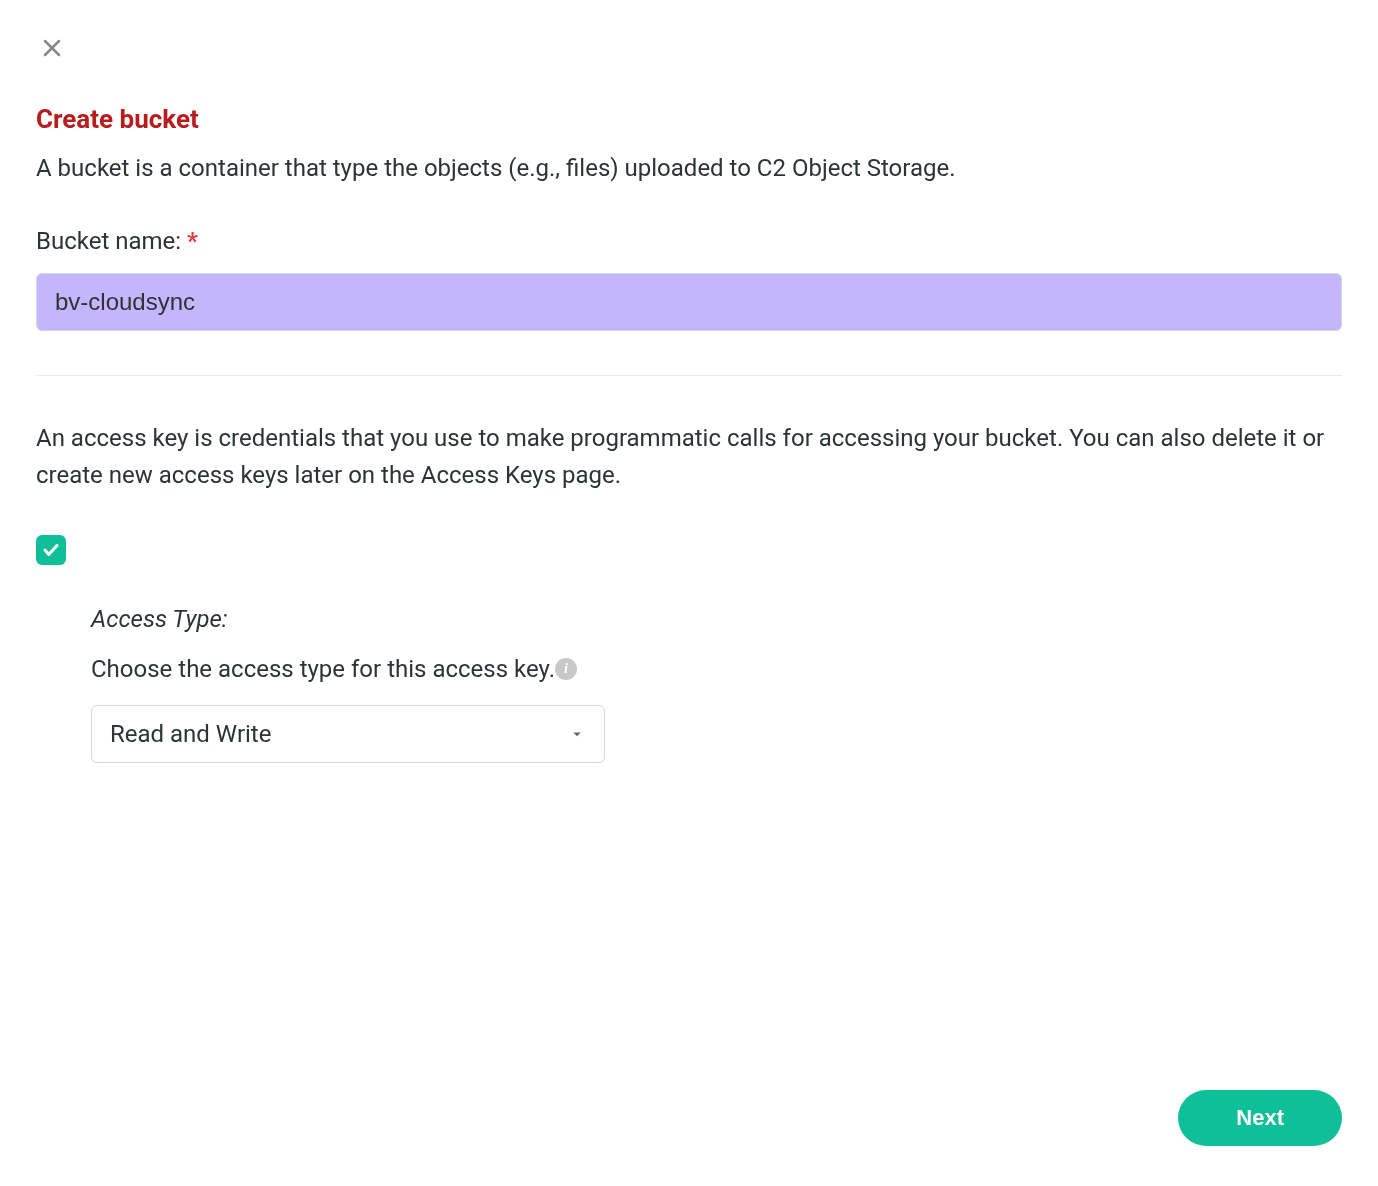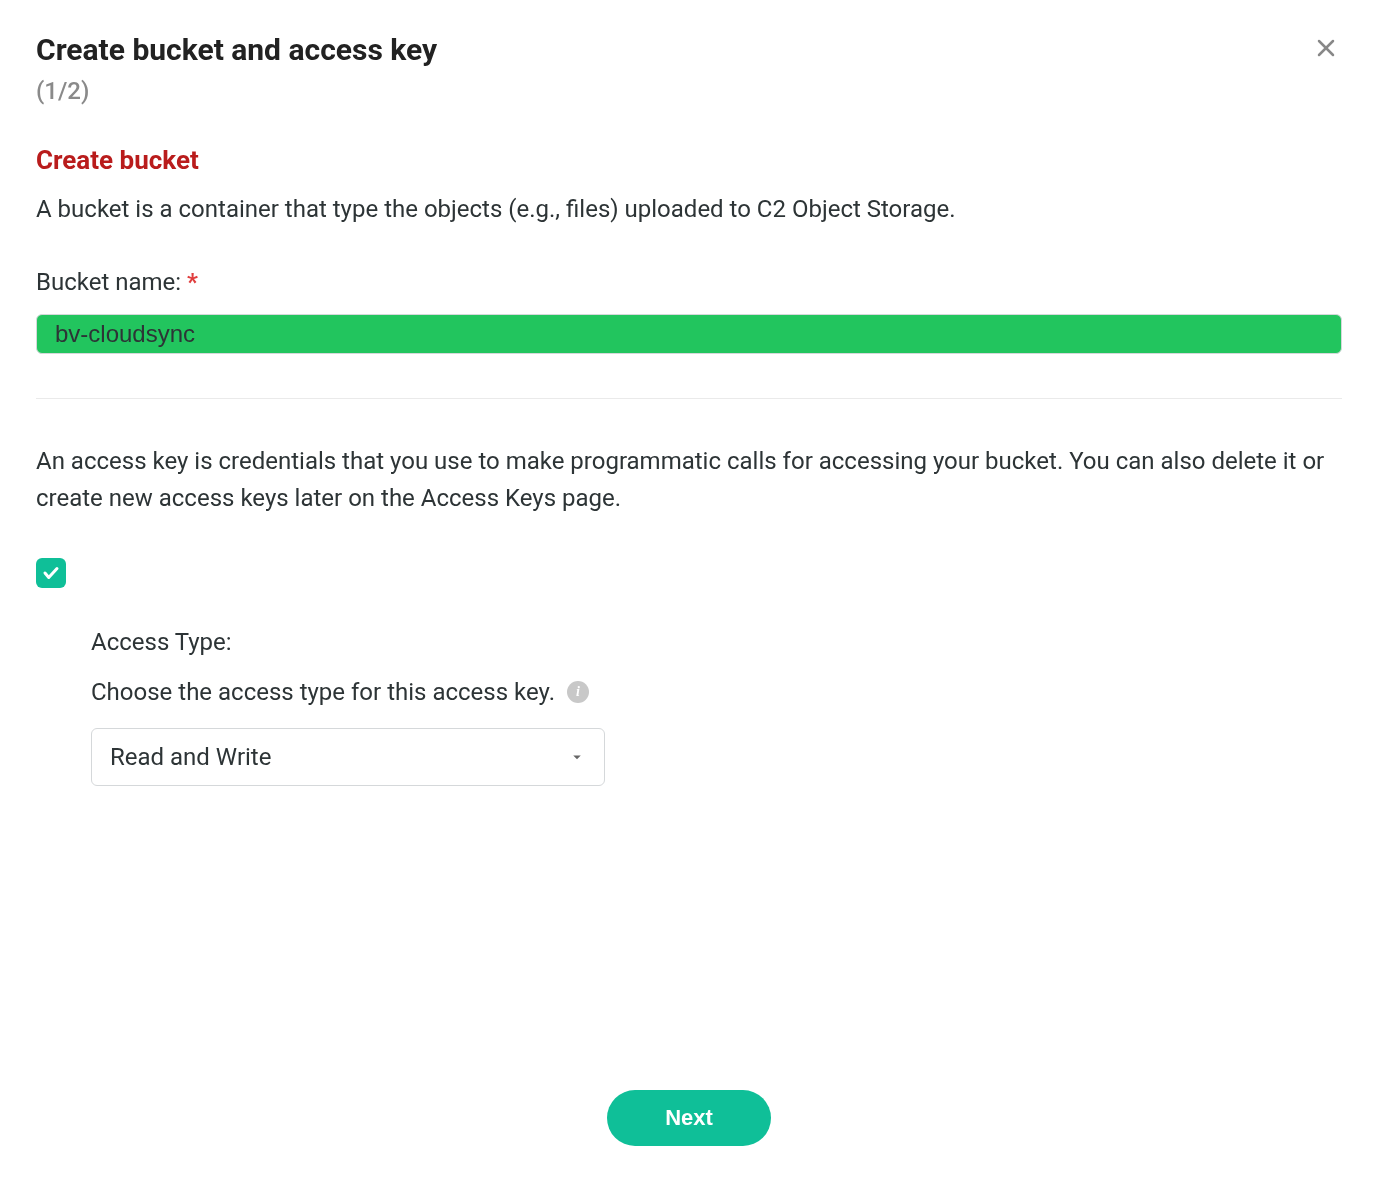--- a/index.html
+++ b/index.html
@@ -79,26 +79,26 @@
       color: #2d3436;
       margin-bottom: 18px;
       display: block;
     }
     .req-star {
       color: #e03e3e;
       font-weight: 700;
     }
     .text-input {
       width: 100%;
-      padding: 5px 18px;
+      padding: 14px 18px;
       font-size: 24px;
       border: 1px solid #d5d8da;
       border-radius: 6px;
       color: #2d3436;
-      background: #22c55e;
+      background: #c4b5fd;
       outline: none;
     }
     .divider {
       border: none;
       border-top: 1px solid #eaeaea;
       margin: 44px 0;
     }
     .checkbox-row {
       display: flex;
       align-items: center;
@@ -126,25 +126,25 @@
       font-size: 24px;
       color: #2d3436;
     }
     .indented {
       margin-left: 55px;
     }
     .sub-label {
       font-size: 24px;
       color: #2d3436;
       margin-bottom: 22px;
+      font-style: italic;
     }
     .sub-hint-row {
       display: flex;
       align-items: center;
-      gap: 12px;
       margin-bottom: 22px;
     }
     .sub-hint {
       font-size: 24px;
       color: #2d3436;
     }
     .info-icon {
       width: 22px;
       height: 22px;
       border-radius: 50%;
@@ -176,44 +176,40 @@
       color: #2d3436;
     }
     .select-box svg {
       width: 18px;
       height: 18px;
       color: #666;
     }
     .dialog-footer {
       padding: 24px 36px 40px 36px;
       display: flex;
-      justify-content: center;
+      justify-content: flex-end;
       background: #fff;
     }
     .next-btn {
       background: #0fbf98;
       color: #fff;
       font-size: 22px;
       font-weight: 700;
       border: none;
       border-radius: 30px;
       padding: 15px 58px;
       cursor: pointer;
     }
   </style>
 </head>
 <body>
 
 <div class="dialog">
 
   <div class="dialog-header">
-    <div class="dialog-header-text">
-      <div class="dialog-title">Create bucket and access key</div>
-      <div class="dialog-step">(1/2)</div>
-    </div>
     <button class="close-btn">
       <svg viewBox="0 0 24 24" fill="none" stroke="currentColor" stroke-width="2.5" stroke-linecap="round">
         <line x1="5" y1="5" x2="19" y2="19"></line>
         <line x1="19" y1="5" x2="5" y2="19"></line>
       </svg>
     </button>
   </div>
 
   <div class="dialog-body">
 

